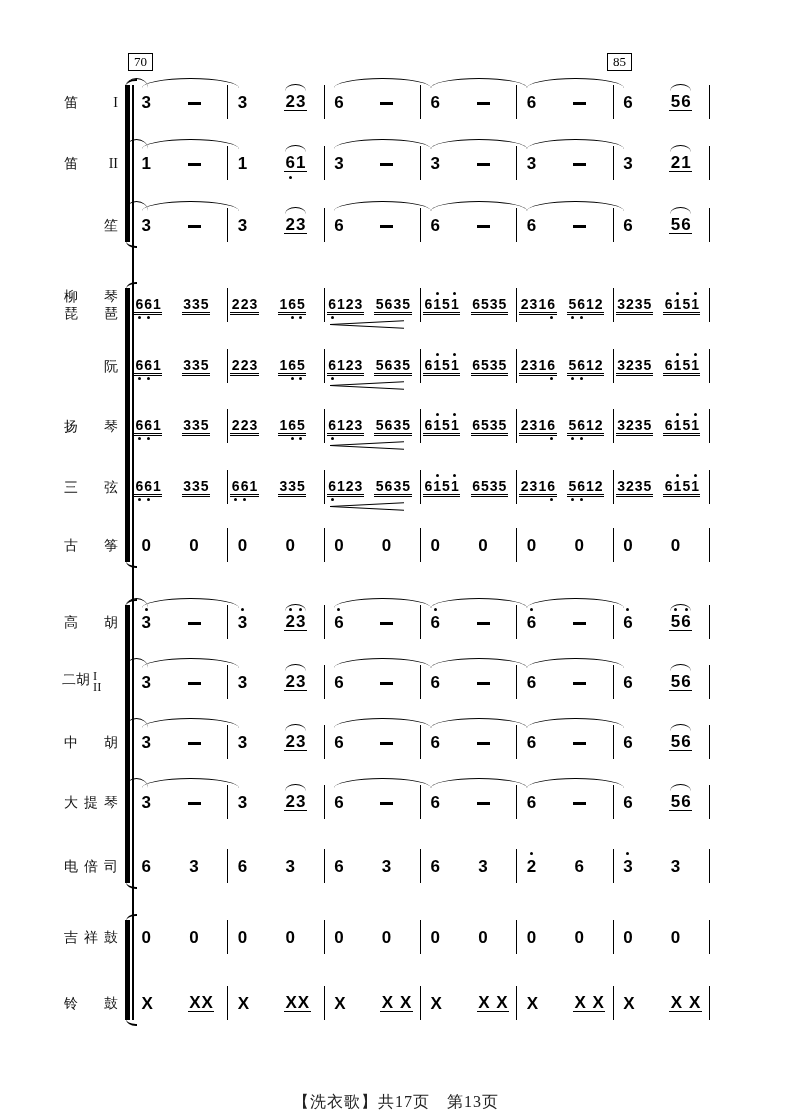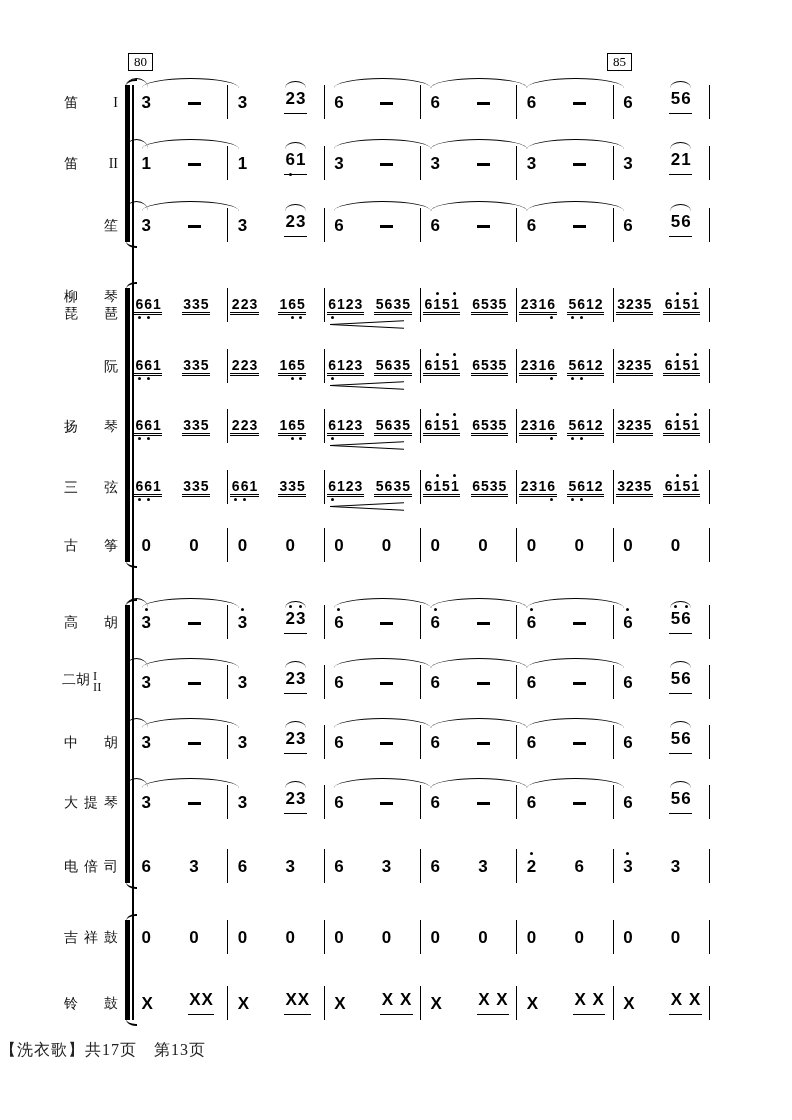--- a/index.html
+++ b/index.html
@@ -20,43 +20,43 @@
 .lab-line.single{justify-content:flex-end}
 .lab-erhu{display:flex;align-items:flex-start;width:64px;margin-left:2px}
 .lab-erhu .rom{display:flex;flex-direction:column;font-size:12.5px;line-height:11px;margin-left:3px}
 .content{position:relative;width:578px;height:34px;display:flex}
 .measure{position:relative;width:96.333px;height:100%;display:grid;
   grid-template-columns:1fr 1fr;align-items:center;border-right:1.4px solid #000}
 .beat{padding-left:8px;font-weight:bold;font-size:17px;line-height:1;white-space:pre}
 .k-pluck .beat{padding-left:2px;font-size:14px}
 .grp{position:relative;display:inline-block;padding:0 1px}
 .ch{position:relative;display:inline-block;padding:0 0.5px;white-space:pre}
-.u1{border-bottom:1.8px solid #000;padding-bottom:6px}
+.u1{border-bottom:1.8px solid #000;padding-bottom:0}
 .u2{border-bottom:1.2px solid #000;padding-bottom:1px}
 .u2::after{content:"";position:absolute;left:0;right:0;bottom:-3.2px;height:1.2px;background:#000}
 .hat::before{content:"";position:absolute;left:1px;right:1px;top:-9px;height:6px;
   border-top:1.4px solid #000;border-radius:50% 50% 0 0/100% 100% 0 0}
 .ch.hi::after,.ch.lo::after{content:"";position:absolute;left:50%;margin-left:-1.5px;
   width:3px;height:3px;border-radius:50%;background:#000}
 .ch.hi::after{top:-5.5px}
 .ch.lo::after{bottom:-8px}
 .arc{position:absolute;top:-7px;height:10px;border-top:1.5px solid #000;
   border-radius:50% 50% 0 0/100% 100% 0 0}
 .dashbar{width:13px;height:3px;background:#000;display:inline-block;vertical-align:middle}
 .cresc{position:absolute;left:5px;right:16px;top:27px;height:9px}
-.footer{position:absolute;top:1040px;width:100%;text-align:left;
+.footer{position:absolute;top:1092px;width:100%;text-align:center;
   font:16px "Liberation Serif",serif;color:#222;letter-spacing:1px}
 .watermark{position:absolute;top:1070px;right:2px;
   font:italic bold 27px "Liberation Sans",sans-serif;letter-spacing:1px}
 </style>
 </head>
 <body>
 
 <div class="page">
-  <div class="marker" style="left:128px">80</div>
+  <div class="marker" style="left:128px">70</div>
   <div class="marker" style="left:607px">85</div>
 
   <div class="vline"></div>
   <div id="score">
       <div class="bracket" style="top: 85px; height: 157px;"></div>
       <div class="row k-melody" style="top: 85px;">
         <div class="label">
           <div class="lab-line">
             <span class="">笛</span>
             <span class="">I</span>

